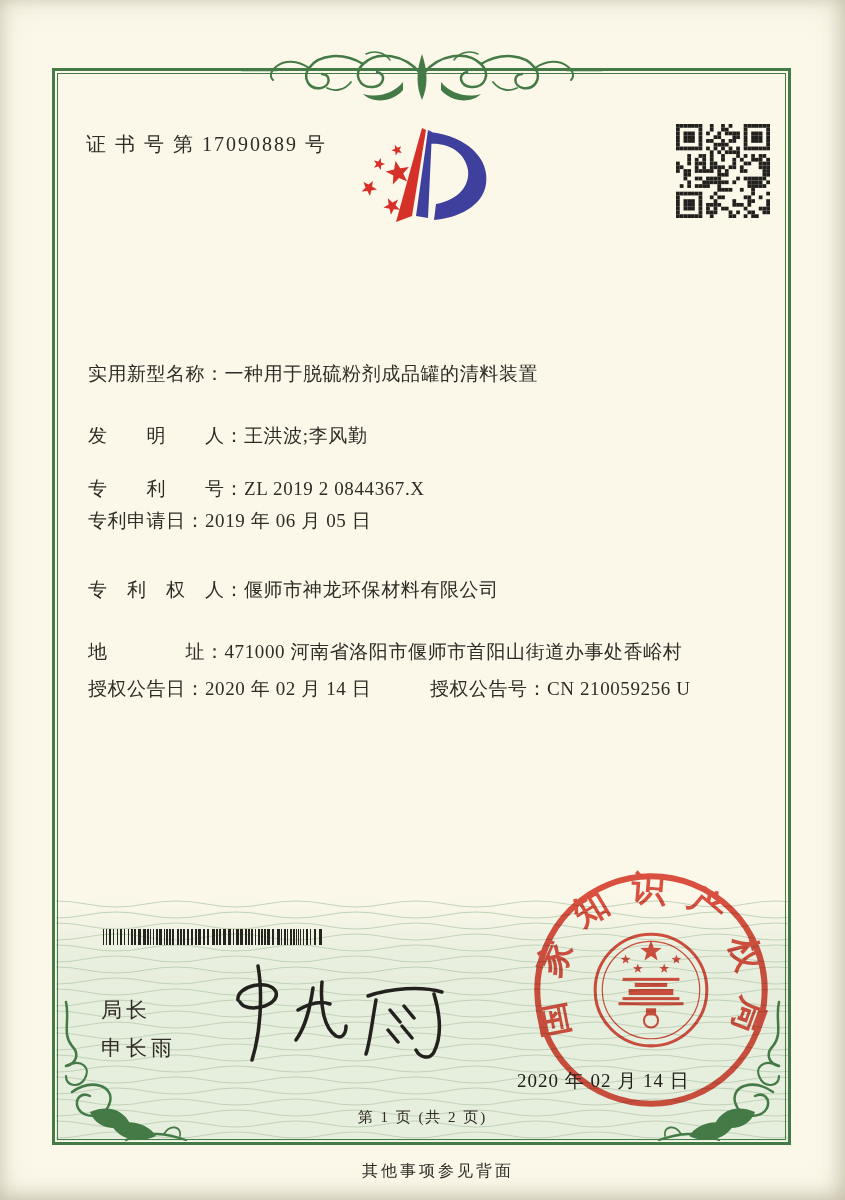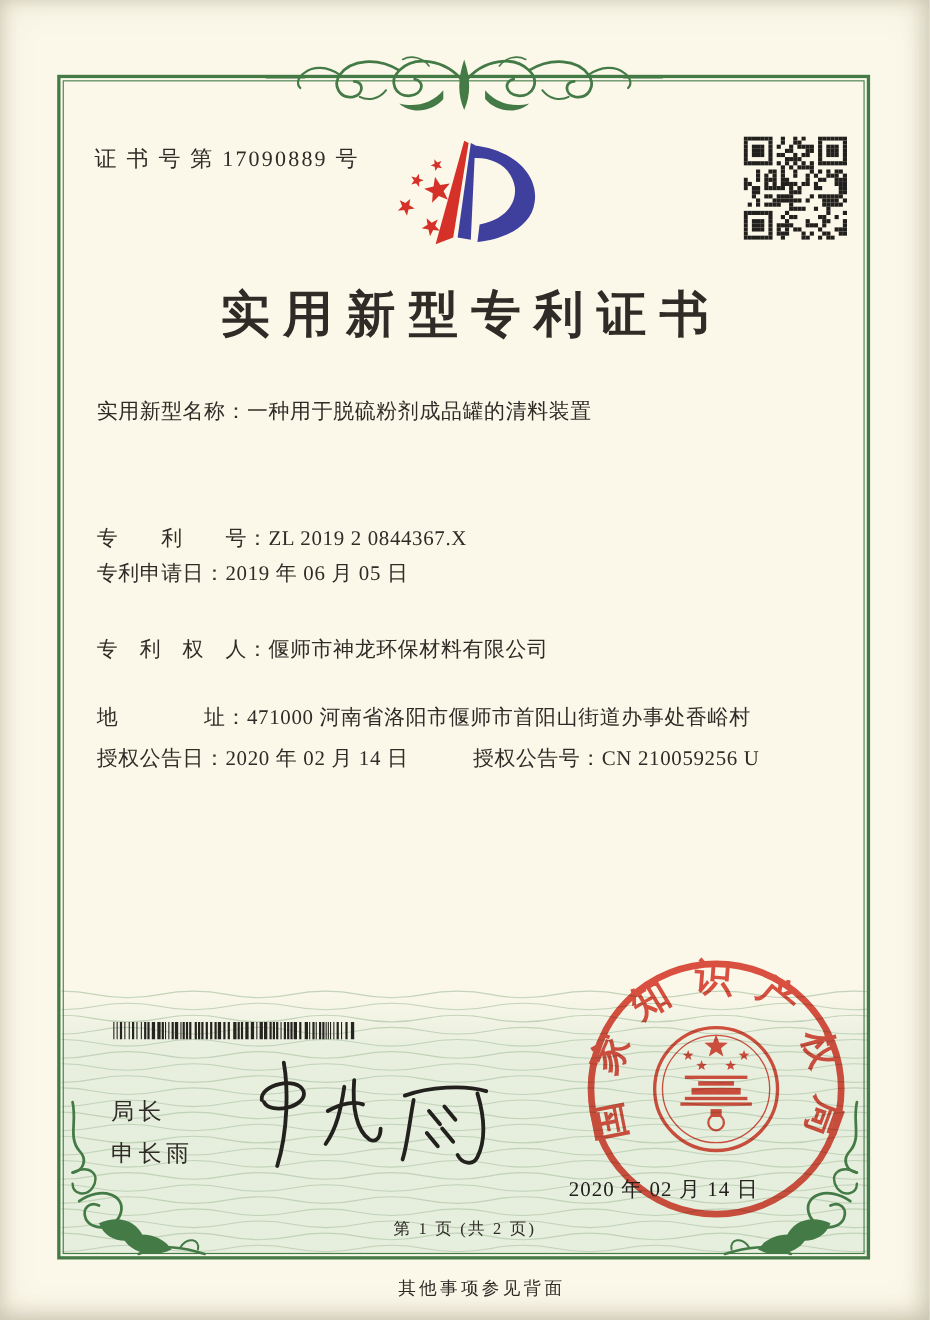--- a/index.html
+++ b/index.html
@@ -425,24 +425,26 @@
       <rect x="20" y="96" width="4" height="4" fill="#21201d"></rect>
       <rect x="24" y="96" width="4" height="4" fill="#21201d"></rect>
       <rect x="36" y="96" width="4" height="4" fill="#21201d"></rect>
       <rect x="56" y="96" width="4" height="4" fill="#21201d"></rect>
       <rect x="60" y="96" width="4" height="4" fill="#21201d"></rect>
       <rect x="72" y="96" width="4" height="4" fill="#21201d"></rect>
       <rect x="80" y="96" width="4" height="4" fill="#21201d"></rect>
       <rect x="84" y="96" width="4" height="4" fill="#21201d"></rect>
     </svg>
 
-  <div class="abs title">实用新型专利证书</div>
 
   <div class="abs row" style="top:361px">
     <span class="lbl">实用新型名称：</span><span class="val">一种用于脱硫粉剂成品罐的清料装置</span>
+  </div>
+  <div class="abs row" style="top:423px">
+    <span class="lbl">发　　明　　人：</span><span class="val">王洪波;李风勤</span>
   </div>
   <div class="abs row" style="top:476px">
     <span class="lbl">专　　利　　号：</span><span class="val">ZL 2019 2 0844367.X</span>
   </div>
   <div class="abs row" style="top:508px">
     <span class="lbl">专利申请日：</span><span class="val">2019 年 06 月 05 日</span>
   </div>
   <div class="abs row" style="top:577px">
     <span class="lbl">专　利　权　人：</span><span class="val">偃师市神龙环保材料有限公司</span>
   </div>

